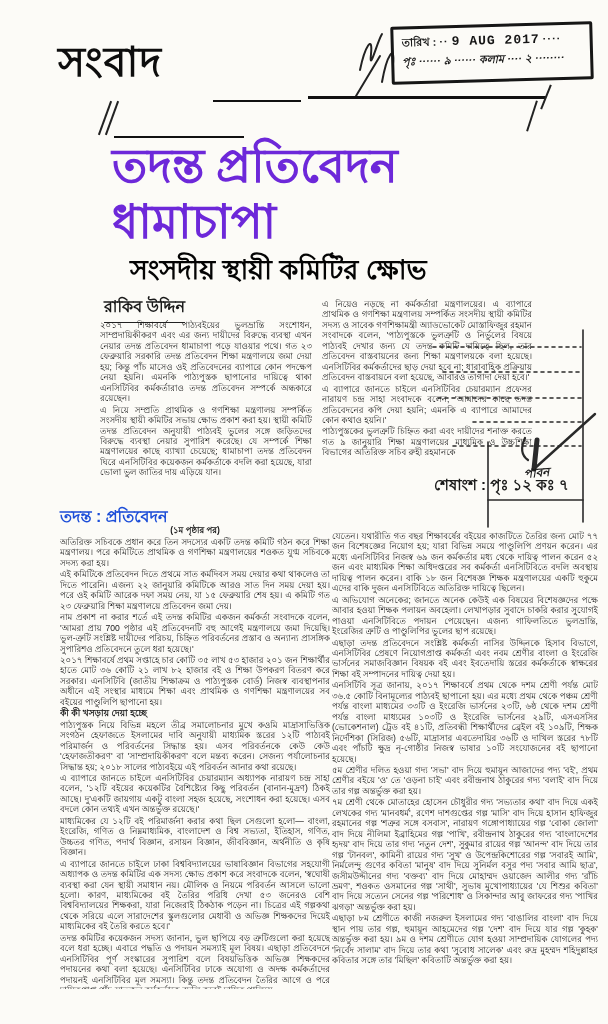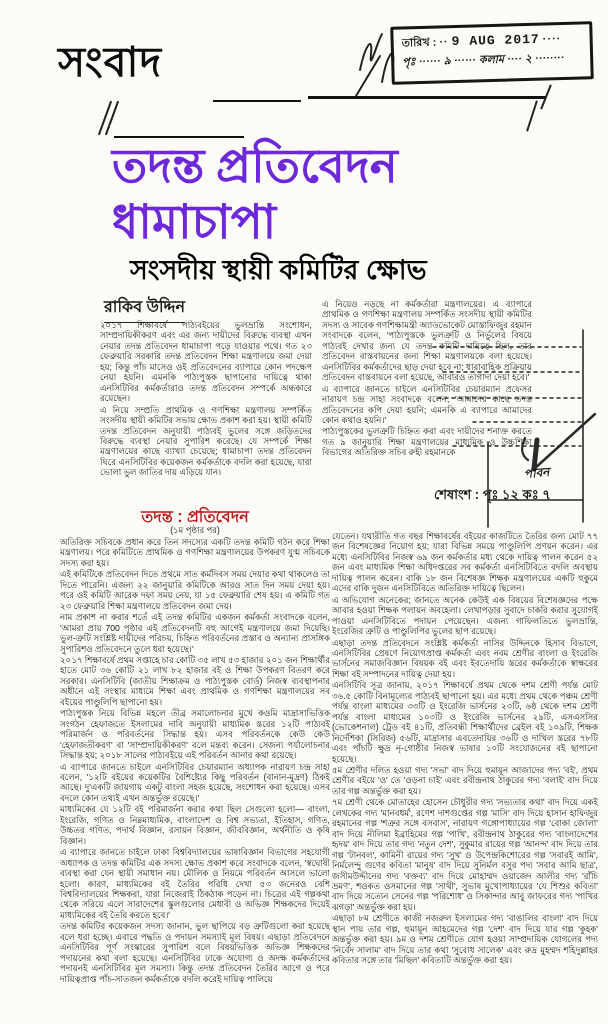--- a/index.html
+++ b/index.html
@@ -22,24 +22,24 @@
   .mainhead{left:112px;font-size:47px;font-weight:800;color:#6d28d9;line-height:1.08;white-space:nowrap;
             font-family:"Liberation Serif",serif;}
   .subhead{left:130px;top:249px;font-size:27px;font-weight:700;color:#040404;white-space:nowrap;}
   .byline{left:104px;top:294px;font-size:16px;font-weight:700;border-bottom:1.5px solid #222;
           padding-bottom:1px;}
   .strike{width:2px;background:#222;}
   
   .col{font-size:8.6px;line-height:10.45px;text-align:justify;overflow:hidden;color:#1c1c1c;}
   .col p{margin:0 0 1px 0;}
   .col .ih{font-weight:700;font-size:9px;margin:1px 0;}
-  .contnote{left:434px;top:485px;font-size:13px;font-weight:700;white-space:nowrap;}
+  .contnote{left:434px;top:473px;font-size:15px;font-weight:700;white-space:nowrap;}
   
-  .bhead{left:60px;top:504px;width:270px;text-align:center;font-size:16px;font-weight:800;color:#b91c1c;}
-  .bsub{left:60px;top:524px;width:270px;text-align:center;font-size:8.5px;font-weight:400;}
+  .bhead{left:60px;top:504px;width:270px;font-size:16px;font-weight:800;color:#1d4ed8;}
+  .bsub{left:60px;top:524px;width:270px;text-align:center;font-size:8.5px;font-weight:700;}
   
   .hand{font-style:italic;color:#1a1a1a;}
   .handword{left:524px;top:464px;font-size:12px;transform:rotate(-5deg);font-weight:600;}
 </style>
 </head>
 <body>
 
 <div class="page">
 
   <div class="abs masthead">সংবাদ</div>
@@ -102,24 +102,25 @@
       <path d="M124,118 L121,147" stroke-width="5"></path>
       <path d="M112,116 q-7,15 3,22" stroke-width="2.2"></path>
     </g>
   </svg>
   <div class="abs hand handword">পাবন</div>
 
   <div class="abs bhead">তদন্ত : প্রতিবেদন</div>
   <div class="abs bsub">(১ম পৃষ্ঠার পর)</div>
 
   <div class="abs col" style="left:60px;top:537px;width:270px;height:452px;">
-    <p>অতিরিক্ত সচিবকে প্রধান করে তিন সদস্যের একটি তদন্ত কমিটি গঠন করে শিক্ষা মন্ত্রণালয়। পরে কমিটিতে প্রাথমিক ও গণশিক্ষা মন্ত্রণালয়ের উপকরণ যুগ্ম সচিবকে সদস্য করা হয়।</p>
+    <p>অতিরিক্ত সচিবকে প্রধান করে তিন সদস্যের একটি তদন্ত কমিটি গঠন করে শিক্ষা মন্ত্রণালয়। পরে কমিটিতে প্রাথমিক ও গণশিক্ষা মন্ত্রণালয়ের শওকত যুগ্ম সচিবকে সদস্য করা হয়।</p>
     <p>এই কমিটিকে প্রতিবেদন দিতে প্রথমে সাত কর্মদিবস সময় দেয়ার কথা থাকলেও তা দিতে পারেনি। এজন্য ২২ জানুয়ারি কমিটিকে আরও সাত দিন সময় দেয়া হয়। পরে ওই কমিটি আরেক দফা সময় নেয়, যা ১৫ ফেব্রুয়ারি শেষ হয়। এ কমিটি গত ২৩ ফেব্রুয়ারি শিক্ষা মন্ত্রণালয়ে প্রতিবেদন জমা দেয়।</p>
     <p>নাম প্রকাশ না করার শর্তে এই তদন্ত কমিটির একজন কর্মকর্তা সংবাদকে বলেন, 'আমরা প্রায় 700 পৃষ্ঠার এই প্রতিবেদনটি বহু আগেই মন্ত্রণালয়ে জমা দিয়েছি। ভুল-ত্রুটি সংশ্লিষ্ট দায়ীদের পরিচয়, চিহ্নিত পরিবর্তনের প্রস্তাব ও অন্যান্য প্রাসঙ্গিক সুপারিশও প্রতিবেদনে তুলে ধরা হয়েছে।'</p>
     <p>২০১৭ শিক্ষাবর্ষে প্রথম সপ্তাহে চার কোটি ৩৫ লাখ ৫৩ হাজার ২০১ জন শিক্ষার্থীর হাতে মোট ৩৬ কোটি ২১ লাখ ৮২ হাজার বই ও শিক্ষা উপকরণ বিতরণ করে সরকার। এনসিটিবি (জাতীয় শিক্ষাক্রম ও পাঠ্যপুস্তক বোর্ড) নিজস্ব ব্যবস্থাপনার অধীনে এই সংস্থার মাধ্যমে শিক্ষা এবং প্রাথমিক ও গণশিক্ষা মন্ত্রণালয়ের সব বইয়ের পাণ্ডুলিপি ছাপানো হয়।</p>
+    <p class="ih">কী কী খসড়ায় দেয়া হচ্ছে</p>
     <p>পাঠ্যপুস্তক নিয়ে বিভিন্ন মহলে তীব্র সমালোচনার মুখে কওমি মাদ্রাসাভিত্তিক সংগঠন হেফাজতে ইসলামের দাবি অনুযায়ী মাধ্যমিক স্তরের ১২টি পাঠ্যবই পরিমার্জন ও পরিবর্তনের সিদ্ধান্ত হয়। এসব পরিবর্তনকে কেউ কেউ 'হেফাজতীকরণ' বা 'সাম্প্রদায়িকীকরণ' বলে মন্তব্য করেন। সেজন্য পর্যালোচনার সিদ্ধান্ত হয়; ২০১৮ সালের পাঠ্যবইয়ে এই পরিবর্তন আনার কথা রয়েছে।</p>
     <p>এ ব্যাপারে জানতে চাইলে এনসিটিবির চেয়ারম্যান অধ্যাপক নারায়ণ চন্দ্র সাহা বলেন, '১২টি বইয়ের কয়েকটির বৈশিষ্ট্যের কিছু পরিবর্তন (বানান-মুদ্রণ) ঠিকই আছে। দু'একটি জায়গায় একটু বাংলা সহজ হয়েছে, সংশোধন করা হয়েছে। এসব বদলে কোন তথ্যই এখন অন্তর্ভুক্ত রয়েছে।'</p>
     <p>মাধ্যমিকের যে ১২টি বই পরিমার্জনা করার কথা ছিল সেগুলো হলো— বাংলা, ইংরেজি, গণিত ও নিম্নমাধ্যমিক, বাংলাদেশ ও বিশ্ব সভ্যতা, ইতিহাস, গণিত, উচ্চতর গণিত, পদার্থ বিজ্ঞান, রসায়ন বিজ্ঞান, জীববিজ্ঞান, অর্থনীতি ও কৃষি বিজ্ঞান।</p>
     <p>এ ব্যাপারে জানতে চাইলে ঢাকা বিশ্ববিদ্যালয়ের ভাষাবিজ্ঞান বিভাগের সহযোগী অধ্যাপক ও তদন্ত কমিটির এক সদস্য ক্ষোভ প্রকাশ করে সংবাদকে বলেন, 'স্বঘোষী ব্যবস্থা করা যেন স্থায়ী সমাধান নয়। মৌলিক ও নিয়মে পরিবর্তন আসলে ভালো হলো। কারণ, মাধ্যমিকের বই তৈরির পরিধি দেখা ৫৩ জনেরও বেশি বিশ্ববিদ্যালয়ের শিক্ষকরা, যারা নিজেরাই ঠিকঠাক পড়েন না। চিত্রের এই গল্পকথা থেকে সরিয়ে এলে সারাদেশের স্কুলগুলোর মেধাবী ও অভিজ্ঞ শিক্ষকদের দিয়েই মাধ্যমিকের বই তৈরি করতে হবে।'</p>
     <p>তদন্ত কমিটির কয়েকজন সদস্য জানান, ভুল ছাপিয়ে বড় ত্রুটিগুলো করা হয়েছে বলে ধরা হচ্ছে। এবারে পদ্ধতি ও পদায়ন সমস্যাই মূল বিষয়। এছাড়া প্রতিবেদনে এনসিটিবির পূর্ণ সংস্কারের সুপারিশ বলে বিষয়ভিত্তিক অভিজ্ঞ শিক্ষকদের পদায়নের কথা বলা হয়েছে। এনসিটিবির ঢাকে অযোগ্য ও অদক্ষ কর্মকর্তাদের পদায়নই এনসিটিবির মূল সমস্যা। কিন্তু তদন্ত প্রতিবেদন তৈরির আগে ও পরে দায়িত্বপ্রাপ্ত পাঁচ-সাতজন কর্মকর্তাকে বদলি করেই দায়িত্ব পালিয়ে</p>
   </div>
 
   <div class="abs col" style="left:332px;top:531px;width:266px;height:436px;">
     <p>যেতেন। যথারীতি গত বছর শিক্ষাবর্ষের বইয়ের কাজটিতে তৈরির জন্য মোট ৭৭ জন বিশেষজ্ঞের নিয়োগ হয়; যারা বিভিন্ন সময়ে পাণ্ডুলিপি প্রণয়ন করেন। এর মধ্যে এনসিটিবির নিজস্ব ৬৯ জন কর্মকর্তার মধ্য থেকে দায়িত্ব পালন করেন ৫২ জন এবং মাধ্যমিক শিক্ষা অধিদপ্তরের সব কর্মকর্তা এনসিটিবিতে বদলি অবস্থায় দায়িত্ব পালন করেন। বাকি ১৮ জন বিশেষজ্ঞ শিক্ষক মন্ত্রণালয়ের একটি হুকুমে এদের বাকি দুজন এনসিটিবিতে অতিরিক্ত দায়িত্বে ছিলেন।</p>
     <p>এ অভিযোগ অনেকের; জানতে অনেক কেউই এক বিষয়ের বিশেষজ্ঞদের পক্ষে আবার হওয়া শিক্ষক পলায়ন অবহেলা। লেখাপড়ার সুবাদে চাকরি করার সুযোগই পাওয়া এনসিটিবিতে পদায়ন পেয়েছেন। এজন্য গাফিলতিতে ভুলভ্রান্তি, ইংরেজির ত্রুটি ও পাণ্ডুলিপির ভুলের ছাপ রয়েছে।</p>

